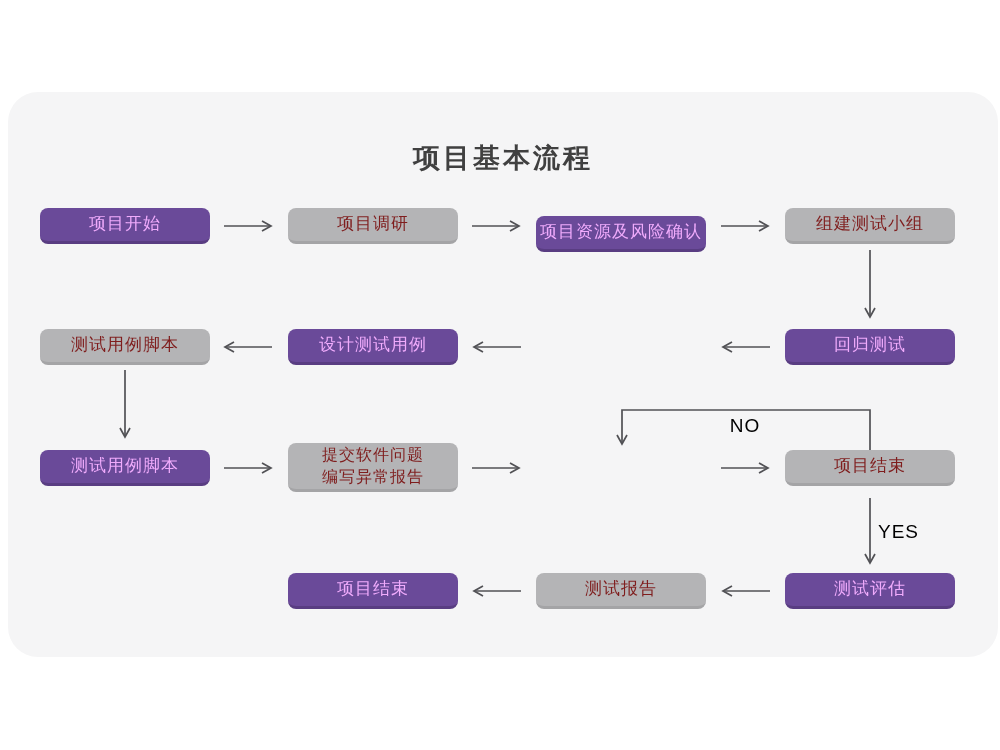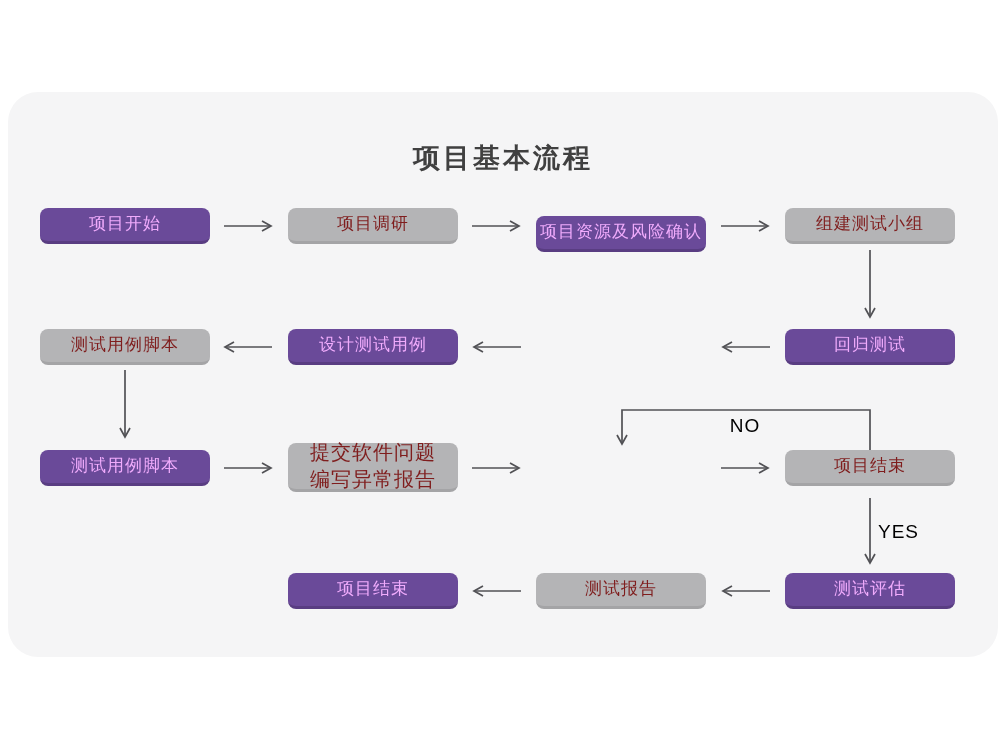--- a/index.html
+++ b/index.html
@@ -21,21 +21,21 @@
   .arrows { position:absolute; left:0; top:0; width:1000px; height:750px; pointer-events:none; }
   .node {
     position:absolute; width:170px; height:36px; box-sizing:border-box;
     border-radius:8px; border-bottom:3px solid transparent;
     display:flex; align-items:center; justify-content:center;
     text-align:center; white-space:pre-line; line-height:1.35;
     font-size:17px; letter-spacing:1px; color:#f0abfc;
   }
   .node.purple { background:var(--purple,#6a4a99); border-bottom-color:var(--purple_dark,#593d82); }
   .node.gray   { background:var(--gray,#b4b4b6);   border-bottom-color:var(--gray_dark,#a4a4a6); color:#7f1d1d; }
-  .node.tall   { height:49px; font-size:20px; }
+  .node.tall   { height:49px; font-size:16px; }
   .branch-label {
     position:absolute; font-size:19px; letter-spacing:1px; color:#000000;
   }
   .branch-label.no  { left:745px; top:415px; transform:translateX(-50%); }
   .branch-label.yes { left:878px; top:521px; }
 </style>
 </head>
 <body>
 
 <div class="stage">

